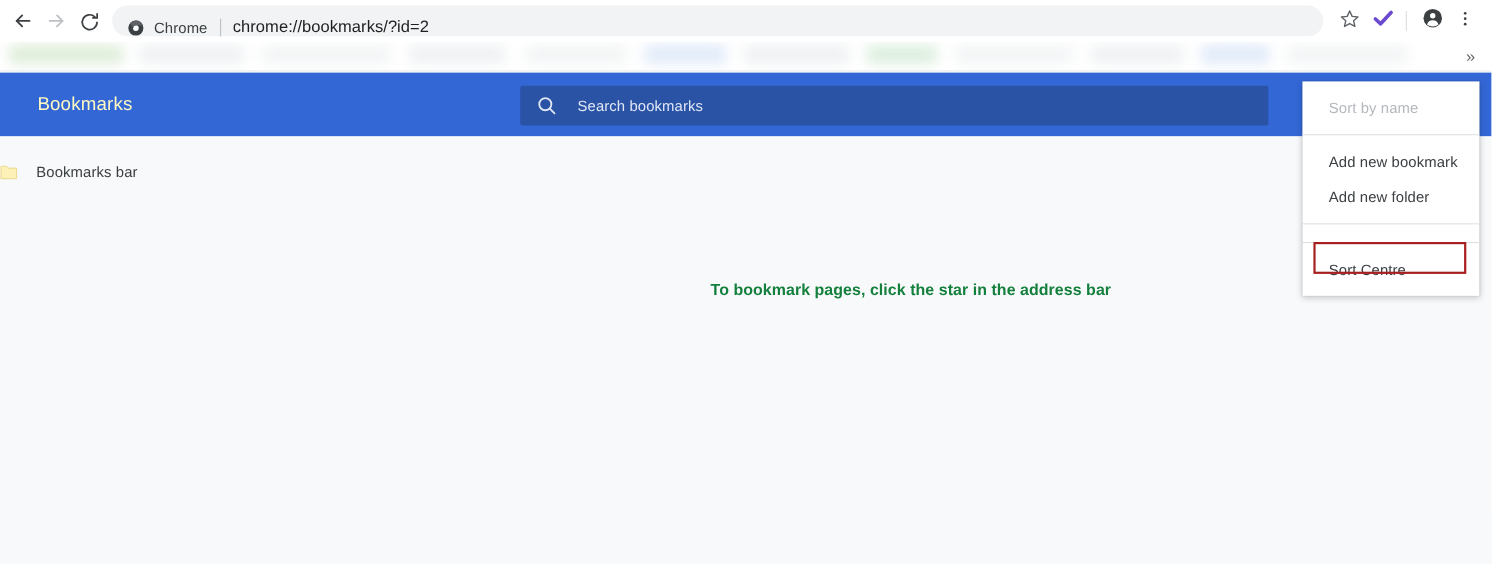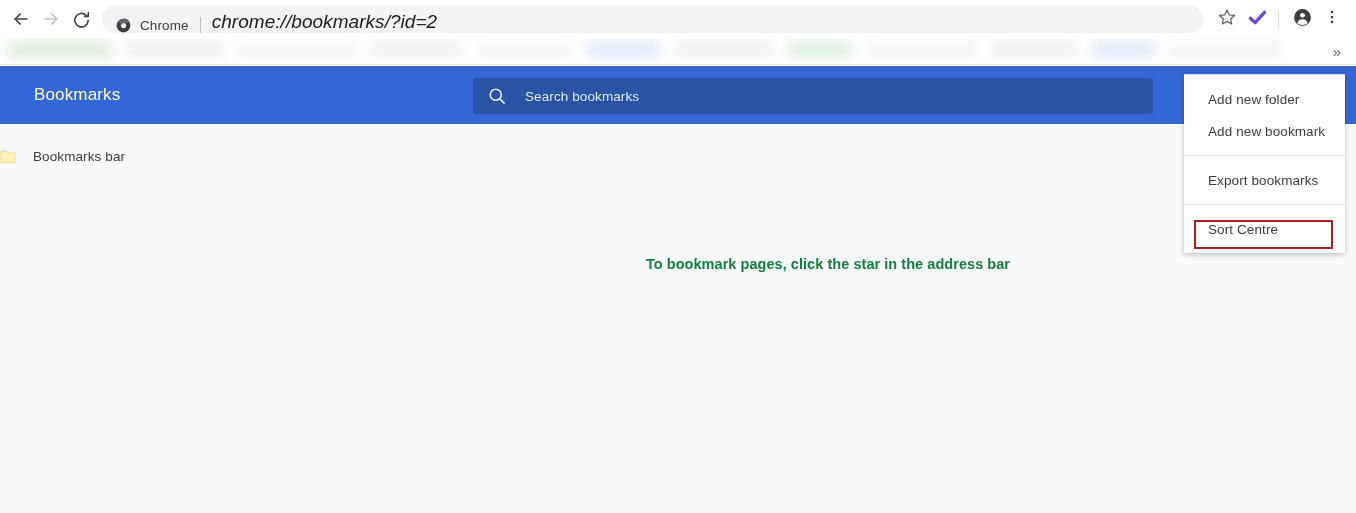--- a/index.html
+++ b/index.html
@@ -72,27 +72,26 @@
     letter-spacing: 0.1px;
   }
   .omnibox-divider {
     width: 1px;
     height: 16px;
     background: #bdc1c6;
     margin: 0 11px;
     flex: 0 0 auto;
   }
   .omnibox-url {
-    font-size: 19px;
+    font-size: 15px;
     color: #202124;
     white-space: nowrap;
     overflow: hidden;
     text-overflow: ellipsis;
     letter-spacing: 0.05px;
-    font-style: italic;
   }
 
   .toolbar-actions {
     display: flex;
     align-items: center;
     flex: 0 0 auto;
   }
   .tb-icon {
     width: 28px;
     height: 28px;
@@ -435,34 +434,36 @@
 
     </div>
 
     <div class="bm-empty-msg">
       <span>To bookmark pages, click the star in the address bar</span>
     </div>
 
   </div>
 
   <div class="bm-menu" id="bm-menu">
+      <div class="menu-group">
+        <div class="menu-item disabled">
+          <span>Sort by name</span>
+        </div>
+      </div>
       <div class="menu-sep"></div>
       <div class="menu-group">
         <div class="menu-item">
+          <span>Add new bookmark</span>
+        </div>
+        <div class="menu-item">
           <span>Add new folder</span>
         </div>
-        <div class="menu-item">
-          <span>Add new bookmark</span>
-        </div>
       </div>
       <div class="menu-sep"></div>
       <div class="menu-group">
-        <div class="menu-item">
-          <span>Export bookmarks</span>
-        </div>
       </div>
       <div class="menu-sep"></div>
       <div class="menu-group">
         <div class="menu-item">
           <span>Sort Centre</span>
         </div>
       </div>
     </div>
 
   <div class="annot-box" style="border-color: rgb(168, 31, 31);"></div>

